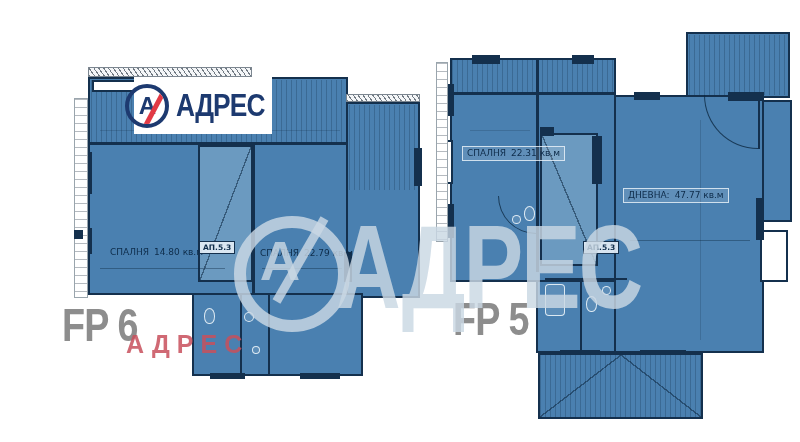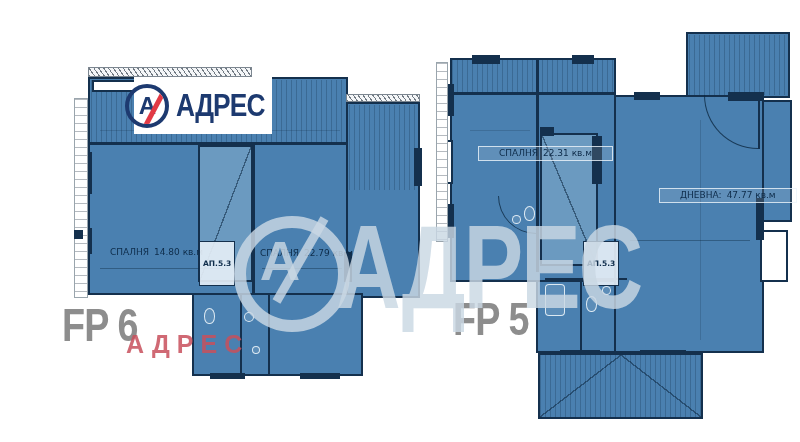--- a/index.html
+++ b/index.html
@@ -18,23 +18,23 @@
   .hatch{background:#f4f6f8 repeating-linear-gradient(55deg,rgba(90,100,110,.85) 0 1px,transparent 1px 4px);
          border:1px solid #7c8690;}
   .ladder{position:absolute;box-sizing:border-box;background:#fff repeating-linear-gradient(180deg,rgba(120,130,140,.55) 0 1px,transparent 1px 8px);border:1px solid #9aa5ad;}
   .stairs{position:absolute;box-sizing:border-box;background:var(--stair-fill);border:2px solid var(--wall);}
   .stairs .diag,.terr-diag{position:absolute;inset:0;}
   .diag1{background:linear-gradient(to bottom right,transparent 0 49.3%,rgba(13,40,66,.55) 49.3% 50.7%,transparent 50.7%);}
   .diag2{background:linear-gradient(to bottom left,transparent 0 49.3%,rgba(13,40,66,.55) 49.3% 50.7%,transparent 50.7%);}
   .dim{position:absolute;background:rgba(13,40,66,.4);}
   .lbl{position:absolute;font-size:9px;line-height:11px;color:#0e2c4a;white-space:nowrap;text-align:center;}
   .lbl .area{margin-left:5px;}
-  .boxlbl{border:1px solid rgba(236,244,250,.8);padding:1px 20px;background:rgba(255,255,255,.12);margin-left:16px;}
+  .boxlbl{border:1px solid rgba(236,244,250,.8);padding:1px 4px;background:rgba(255,255,255,.12);}
   .tag{position:absolute;border:1.5px solid var(--wall);background:rgba(228,238,246,.92);
-       font-weight:700;font-size:7.5px;line-height:9px;color:#0e2c4a;padding:17px 3px;white-space:nowrap;}
+       font-weight:700;font-size:7.5px;line-height:9px;color:#0e2c4a;padding:1px 3px;white-space:nowrap;}
   .fixture{position:absolute;box-sizing:border-box;border:1.5px solid rgba(228,238,246,.95);background:rgba(255,255,255,.1);}
   .fpcode{position:absolute;font-family:"Liberation Sans",sans-serif;font-weight:700;font-size:46px;
           color:var(--fp-label);transform:scaleX(.82);transform-origin:left top;letter-spacing:-1px;}
   .logo{position:absolute;left:134px;top:77px;width:138px;height:57px;background:#fff;
         display:flex;align-items:center;justify-content:center;gap:7px;z-index:6;}
   .logo .ring{position:relative;width:36px;height:36px;border:4px solid var(--logo-navy);border-radius:50%;
         display:flex;align-items:center;justify-content:center;overflow:hidden;flex:0 0 auto;}
   .logo .ring .mono{font-family:"Liberation Sans",sans-serif;font-weight:700;font-size:24px;color:var(--logo-navy);}
   .logo .ring .slash{position:absolute;right:7px;top:-5px;width:5px;height:48px;background:var(--logo-red);transform:rotate(28deg);}
   .logo .word{font-family:"Liberation Sans",sans-serif;font-weight:700;font-size:31px;color:var(--logo-navy);
@@ -138,21 +138,21 @@
     <div class="abs stripes" style="left:538px;top:353px;width:165px;height:66px;background-color:var(--plan-fill);border:2px solid var(--wall);">
       <div class="terr-diag diag1" style="width:50%;"></div>
       <div class="terr-diag diag2" style="left:50%;width:50%;"></div>
     </div>
     <div class="dim" style="left:630px;top:240px;width:120px;height:1px;"></div>
     <div class="dim" style="left:700px;top:120px;width:1px;height:220px;opacity:.5;"></div>
     <div class="dim" style="left:470px;top:130px;width:60px;height:1px;opacity:.5;"></div>
     <div class="lbl boxlbl" style="left:462px;top:146px;">
       <span>СПАЛНЯ</span><span class="area">22.31 кв.м</span>
     </div>
-    <div class="lbl boxlbl" style="left:643px;top:188px;">
+    <div class="lbl boxlbl" style="left:623px;top:188px;">
       <span>ДНЕВНА:</span><span class="area">47.77 кв.м</span>
     </div>
     <div class="tag" style="left:583px;top:241px;">АП.5.3</div>
     <div class="fpcode" style="left:453px;top:292px;">FP 5</div>
   </div>
 
   <div class="wm-ring"></div>
   <div class="wm-slash"></div>
   <div class="abs wm wm-mono">А</div>
   <div class="abs wm wm-word">АДРЕС</div>

